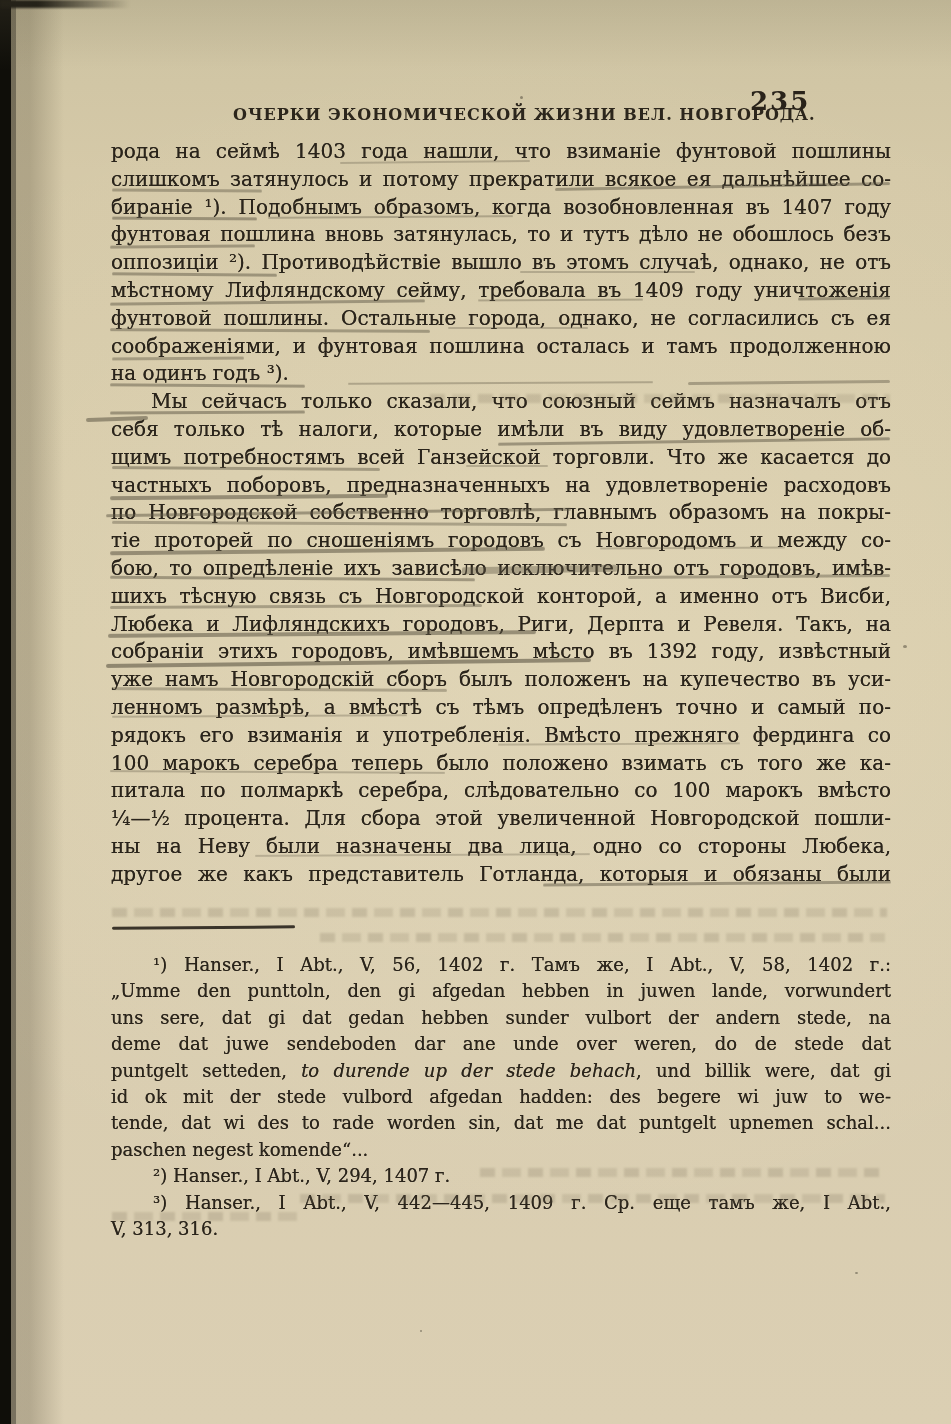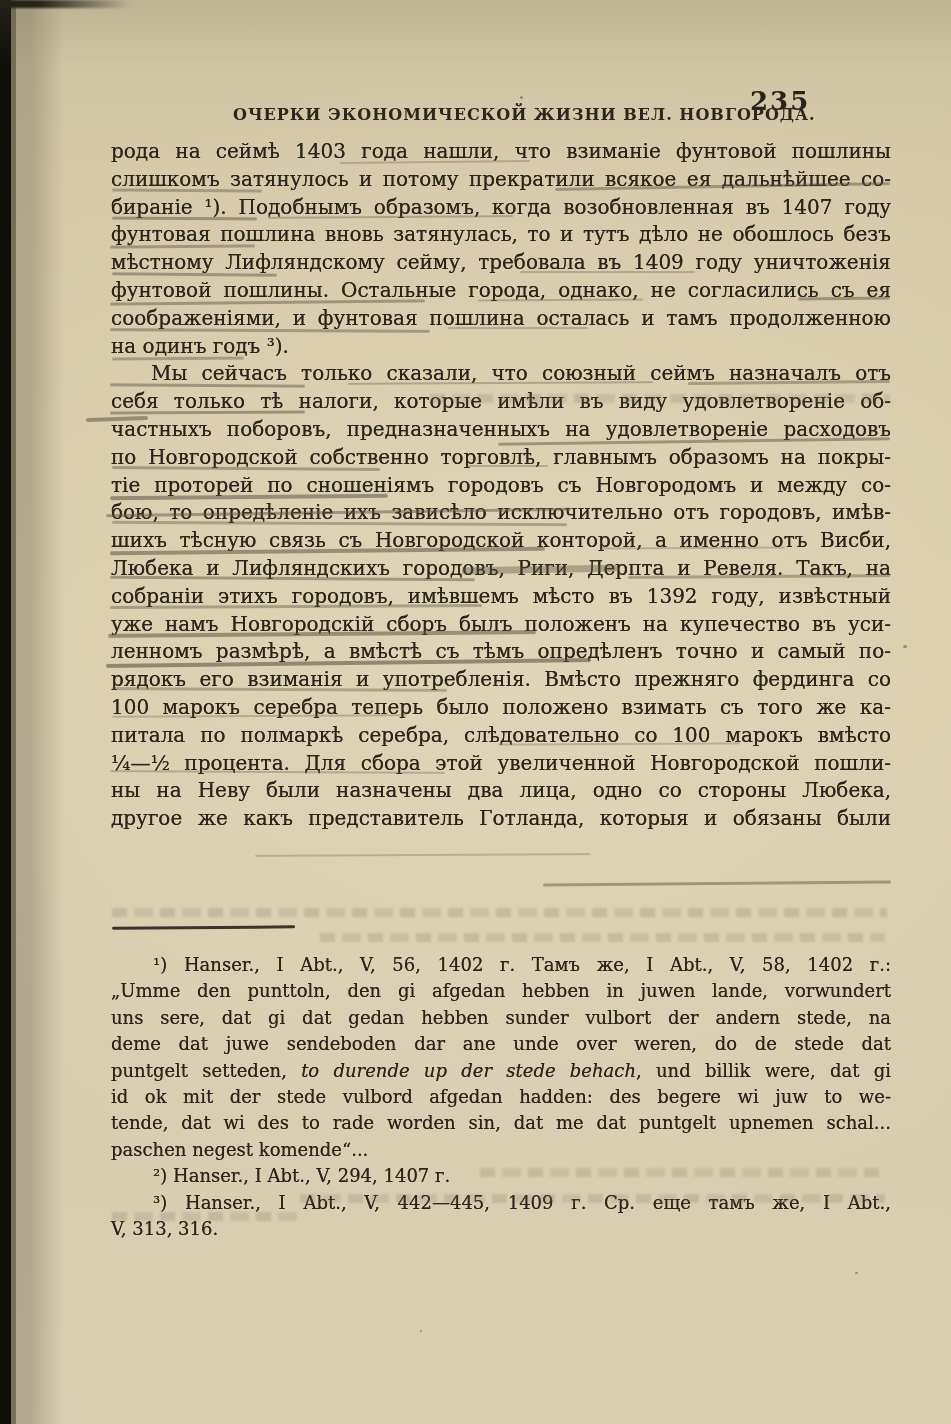--- a/index.html
+++ b/index.html
@@ -69,26 +69,28 @@
   <div class="topshade"></div>
 
   <div class="hdr-title">ОЧЕРКИ ЭКОНОМИЧЕСКОЙ ЖИЗНИ ВЕЛ. НОВГОРОДА.</div>
   <div class="hdr-num">235</div>
 
   <div class="body-block">
     <div class="bl">рода на сеймѣ 1403 года нашли, что взиманіе фунтовой пошлины</div>
     <div class="bl">слишкомъ затянулось и потому прекратили всякое ея дальнѣйшее со-</div>
     <div class="bl">бираніе ¹). Подобнымъ образомъ, когда возобновленная въ 1407 году</div>
     <div class="bl">фунтовая пошлина вновь затянулась, то и тутъ дѣло не обошлось безъ</div>
+    <div class="bl">оппозиціи ²). Противодѣйствіе вышло въ этомъ случаѣ, однако, не отъ</div>
     <div class="bl">мѣстному Лифляндскому сейму, требовала въ 1409 году уничтоженія</div>
     <div class="bl">фунтовой пошлины. Остальные города, однако, не согласились съ ея</div>
     <div class="bl">соображеніями, и фунтовая пошлина осталась и тамъ продолженною</div>
     <div class="bl parend">на одинъ годъ ³).</div>
     <div class="bl indent">Мы сейчасъ только сказали, что союзный сеймъ назначалъ отъ</div>
     <div class="bl">себя только тѣ налоги, которые имѣли въ виду удовлетвореніе об-</div>
+    <div class="bl">щимъ потребностямъ всей Ганзейской торговли. Что же касается до</div>
     <div class="bl">частныхъ поборовъ, предназначенныхъ на удовлетвореніе расходовъ</div>
     <div class="bl">по Новгородской собственно торговлѣ, главнымъ образомъ на покры-</div>
     <div class="bl">тіе проторей по сношеніямъ городовъ съ Новгородомъ и между со-</div>
     <div class="bl">бою, то опредѣленіе ихъ зависѣло исключительно отъ городовъ, имѣв-</div>
     <div class="bl">шихъ тѣсную связь съ Новгородской конторой, а именно отъ Висби,</div>
     <div class="bl">Любека и Лифляндскихъ городовъ, Риги, Дерпта и Ревеля. Такъ, на</div>
     <div class="bl">собраніи этихъ городовъ, имѣвшемъ мѣсто въ 1392 году, извѣстный</div>
     <div class="bl">уже намъ Новгородскій сборъ былъ положенъ на купечество въ уси-</div>
     <div class="bl">ленномъ размѣрѣ, а вмѣстѣ съ тѣмъ опредѣленъ точно и самый по-</div>
     <div class="bl">рядокъ его взиманія и употребленія. Вмѣсто прежняго фердинга со</div>

